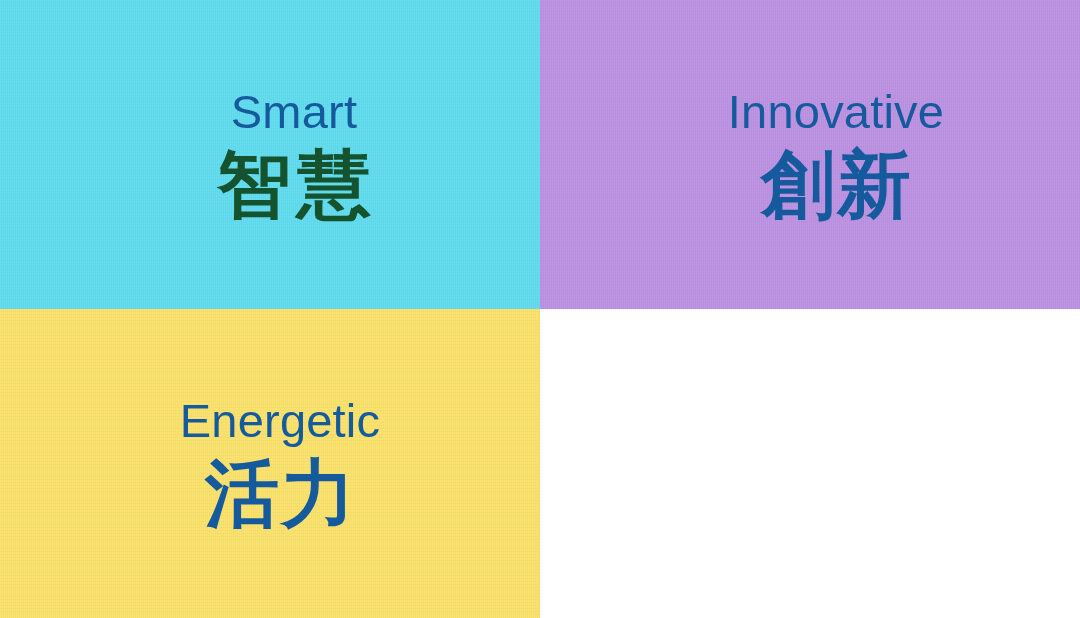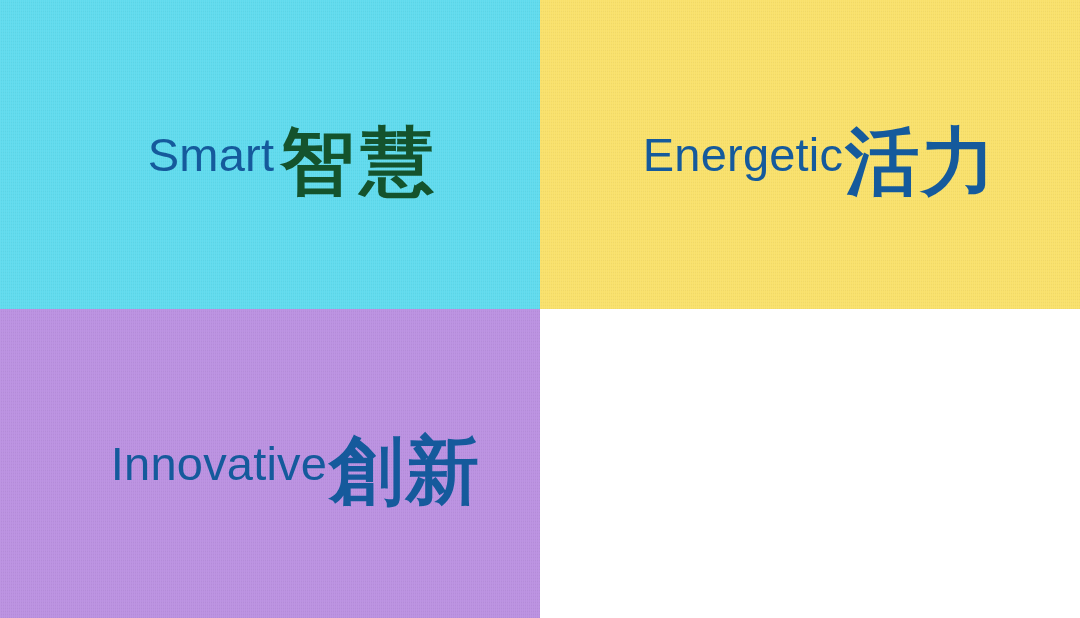--- a/index.html
+++ b/index.html
@@ -54,21 +54,21 @@
   .q-smart       { background-color: #5FDAED; }
   .q-energetic   { background-color: #F8E06A; }
   .q-innovative  { background-color: #BA90E0; }
   .q-sustainable { background-color: #85DC68; }
 
   
   .lockup {
     position: relative;
     z-index: 2;
     display: flex;
-    flex-direction: row;
+    flex-direction: column;
     align-items: center;
     transform: translateX(24px);
   }
   .q-energetic .lockup,
   .q-sustainable .lockup { transform: translateX(10px); }
   .q-innovative .lockup  { transform: translateX(26px); }
 
   .label-en {
     font-family: "Liberation Sans", sans-serif;
     font-size: 47px;
@@ -99,28 +99,28 @@
 
 <div class="poster">
 
   <div class="quadrant q-smart" style="background-color: rgb(95, 218, 237);">
     <div class="lockup">
       <div class="label-en" style="color: rgb(21, 90, 156);">Smart</div>
       <div class="label-zh" style="color: #14532d; text-align: right;">智慧</div>
     </div>
   </div>
 
+  <div class="quadrant q-innovative" style="background-color: rgb(186, 144, 224);">
+    <div class="lockup">
+      <div class="label-en" style="color: rgb(21, 90, 156);">Innovative</div>
+      <div class="label-zh" style="color: rgb(21, 90, 156);">創新</div>
+    </div>
+  </div>
+
   <div class="quadrant q-energetic" style="background-color: rgb(248, 224, 106);">
     <div class="lockup">
       <div class="label-en" style="color: rgb(21, 90, 156);">Energetic</div>
       <div class="label-zh" style="color: rgb(21, 90, 156);">活力</div>
     </div>
   </div>
 
-  <div class="quadrant q-innovative" style="background-color: rgb(186, 144, 224);">
-    <div class="lockup">
-      <div class="label-en" style="color: rgb(21, 90, 156);">Innovative</div>
-      <div class="label-zh" style="color: rgb(21, 90, 156);">創新</div>
-    </div>
-  </div>
-
 
 </div>
 
 </body></html>

